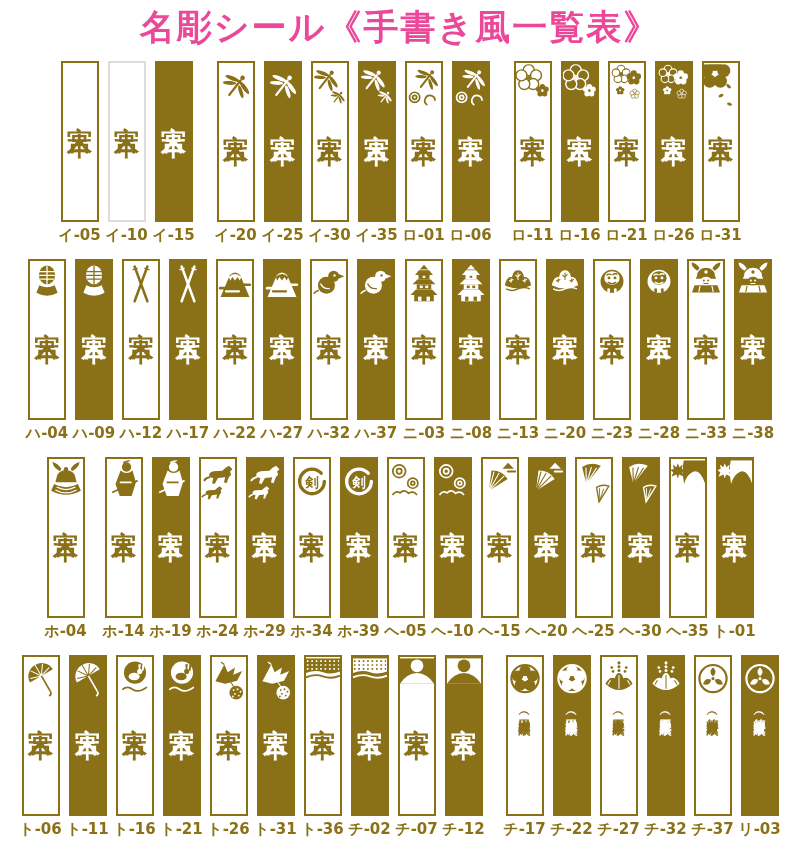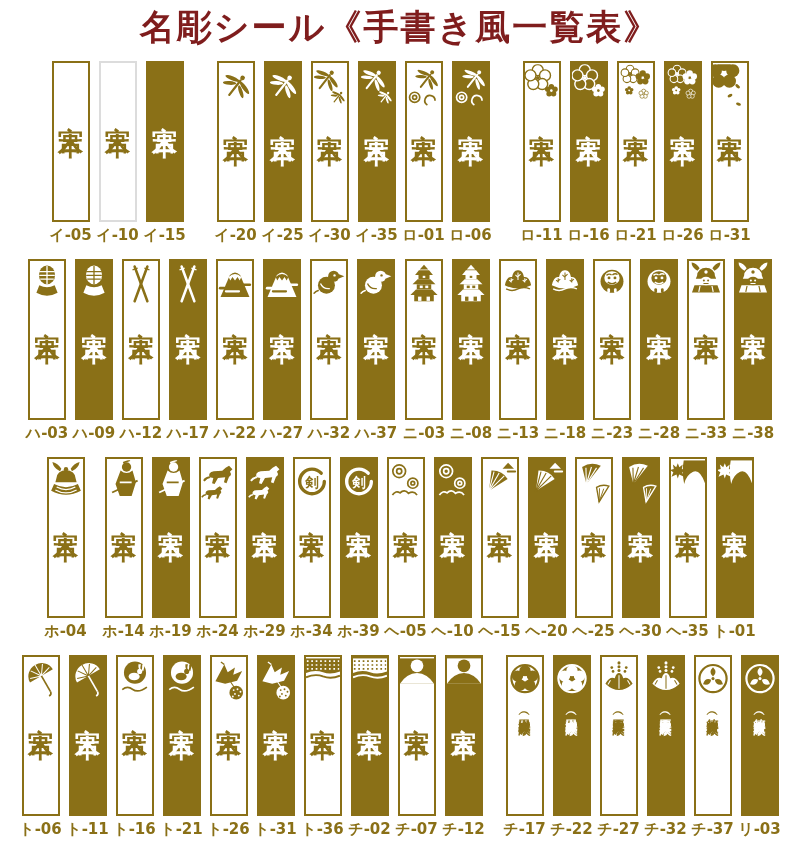--- a/index.html
+++ b/index.html
@@ -1,23 +1,23 @@
 <!DOCTYPE html>
 <html><head>
 <meta charset="utf-8">
 <style>
   html,body{margin:0;padding:0;}
   body{width:800px;height:850px;background:#ffffff;overflow:hidden;
        font-family:"DejaVu Sans","Liberation Sans",sans-serif;}
   .page{width:800px;height:850px;}
   .title{margin:4px 0 10px;text-align:center;font-size:35px;font-weight:bold;
-         color:#7f1d1d;letter-spacing:2px;}
+         color:#ec4899;letter-spacing:2px;}
   .grid{display:block;}
   .row{display:flex;justify-content:center;align-items:flex-start;margin-bottom:15px;}
-  .row.r1{gap:33px;}
+  .row.r1{gap:24px;}
   .row.r2{gap:10px;}
   .row.r3{gap:20px;}
   .row.r4{gap:23px;align-items:center;}
   .group{display:flex;gap:9px;}
   .seal-col{display:flex;flex-direction:column;align-items:center;width:38px;}
   .seal{box-sizing:border-box;width:38px;height:161px;display:flex;flex-direction:column;
         align-items:center;overflow:hidden;}
   .seal.white{background:#ffffff;border:2px solid #8a7017;color:#8a7017;--paper:#ffffff;}
   .seal.white.light-border{border-color:#dcdcdc;}
   .seal.gold{background:#8a7017;border:2px solid #8a7017;color:#ffffff;--paper:#8a7017;}
@@ -477,21 +477,21 @@
       </div>
       <div class="row r2">
         <div class="group">
           <div class="seal-col">
             <div class="seal white">
               <svg class="motif" viewBox="0 0 40 56">
                 <use href="#m-kendo-mask"></use>
               </svg>
               <div class="name">宮本</div>
             </div>
-            <div class="label">ハ-03</div>
+            <div class="label">ハ-04</div>
           </div>
           <div class="seal-col">
             <div class="seal gold">
               <svg class="motif" viewBox="0 0 40 56">
                 <use href="#m-kendo-mask"></use>
               </svg>
               <div class="name">宮本</div>
             </div>
             <div class="label">ハ-09</div>
           </div>
@@ -578,21 +578,21 @@
             </div>
             <div class="label">ニ-13</div>
           </div>
           <div class="seal-col">
             <div class="seal gold">
               <svg class="motif" viewBox="0 0 40 56">
                 <use href="#m-pine-island"></use>
               </svg>
               <div class="name">宮本</div>
             </div>
-            <div class="label">ニ-18</div>
+            <div class="label">ニ-20</div>
           </div>
           <div class="seal-col">
             <div class="seal white">
               <svg class="motif" viewBox="0 0 40 56">
                 <use href="#m-daruma"></use>
               </svg>
               <div class="name">宮本</div>
             </div>
             <div class="label">ニ-23</div>
           </div>

